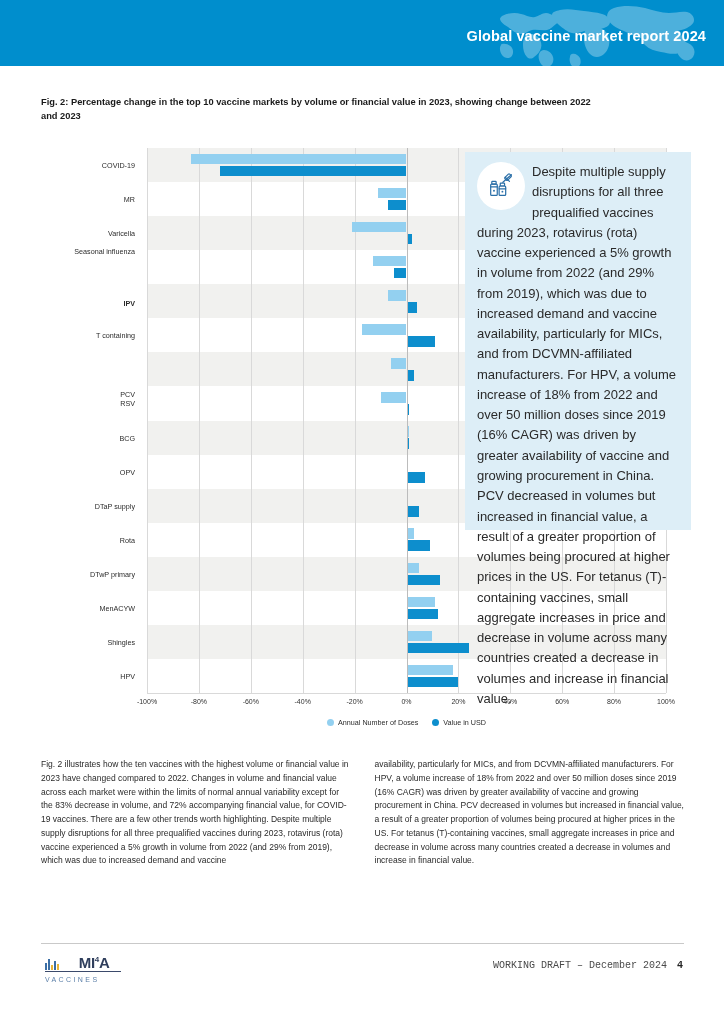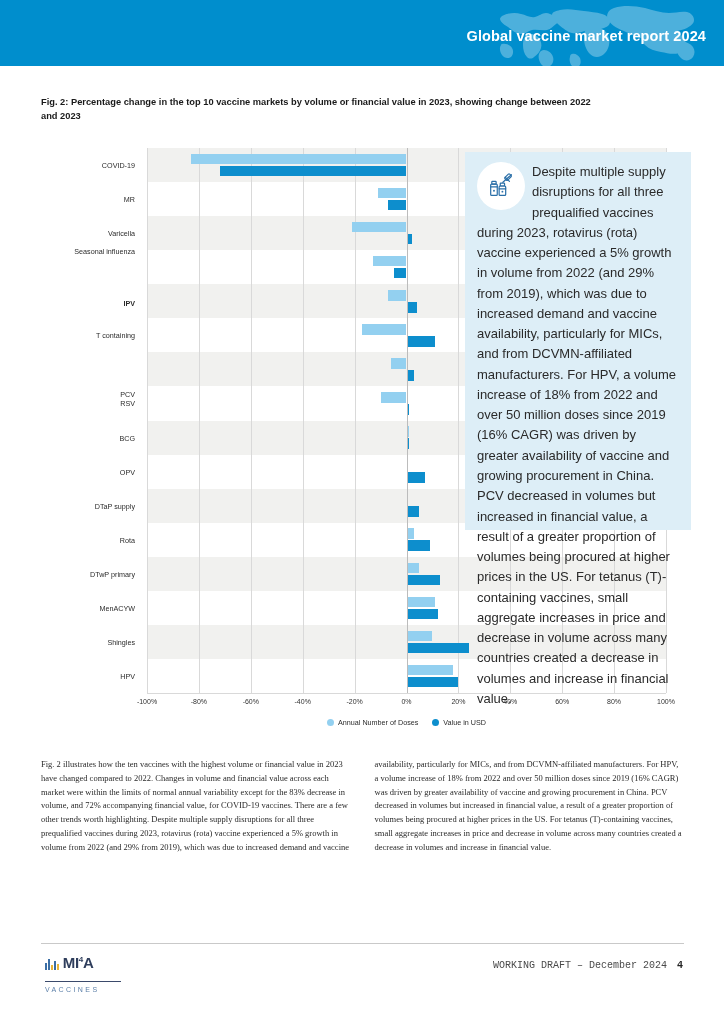--- a/index.html
+++ b/index.html
@@ -193,21 +193,20 @@
   }
 
   
   .body-cols {
     position: absolute;
     left: 41px;
     top: 758px;
     width: 643px;
     display: flex;
     gap: 24px;
-    font-family: Liberation Serif, serif;
   }
   .body-col {
     width: 310px;
     font-size: 8.5px;
     line-height: 1.62;
     color: #2a2a2a;
   }
 
   
   .footer-rule {
@@ -220,23 +219,23 @@
   }
   .footer-logo {
     position: absolute;
     left: 45px;
     top: 955px;
     width: 130px;
   }
   .logo-row {
     display: flex;
     align-items: flex-end;
-    gap: 4px;
+    gap: 20px;
     border-bottom: 1.4px solid #3b4a6b;
-    padding-bottom: 11px;
+    padding-bottom: 1px;
     width: 76px;
   }
   .logo-bars { display: flex; align-items: flex-end; gap: 1.2px; height: 13px; }
   .logo-bars i { display: block; width: 1.8px; background: #3b6ea5; }
   .logo-word {
     font-size: 15px;
     font-weight: bold;
     color: #2f3e5c;
     letter-spacing: -0.3px;
     line-height: 1;

